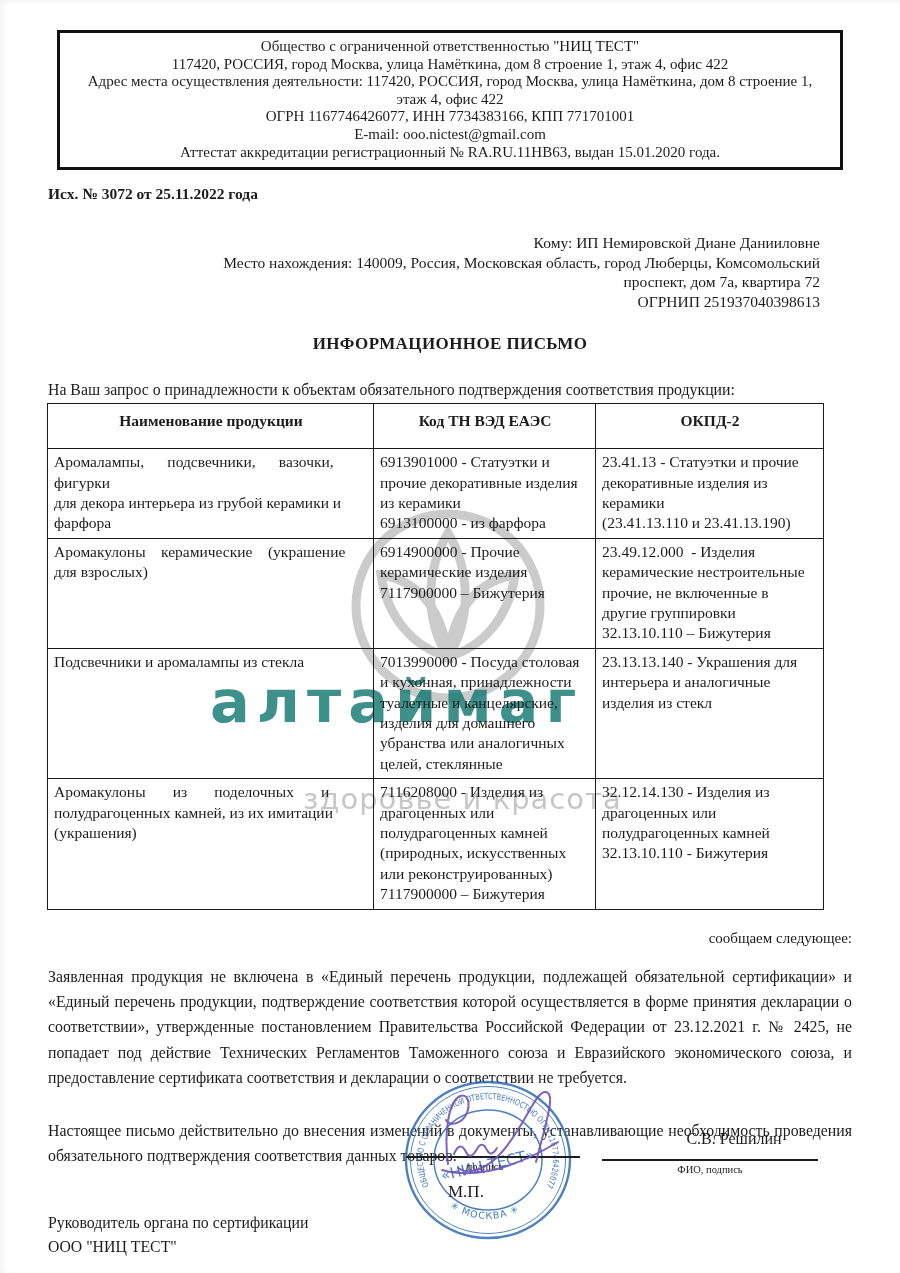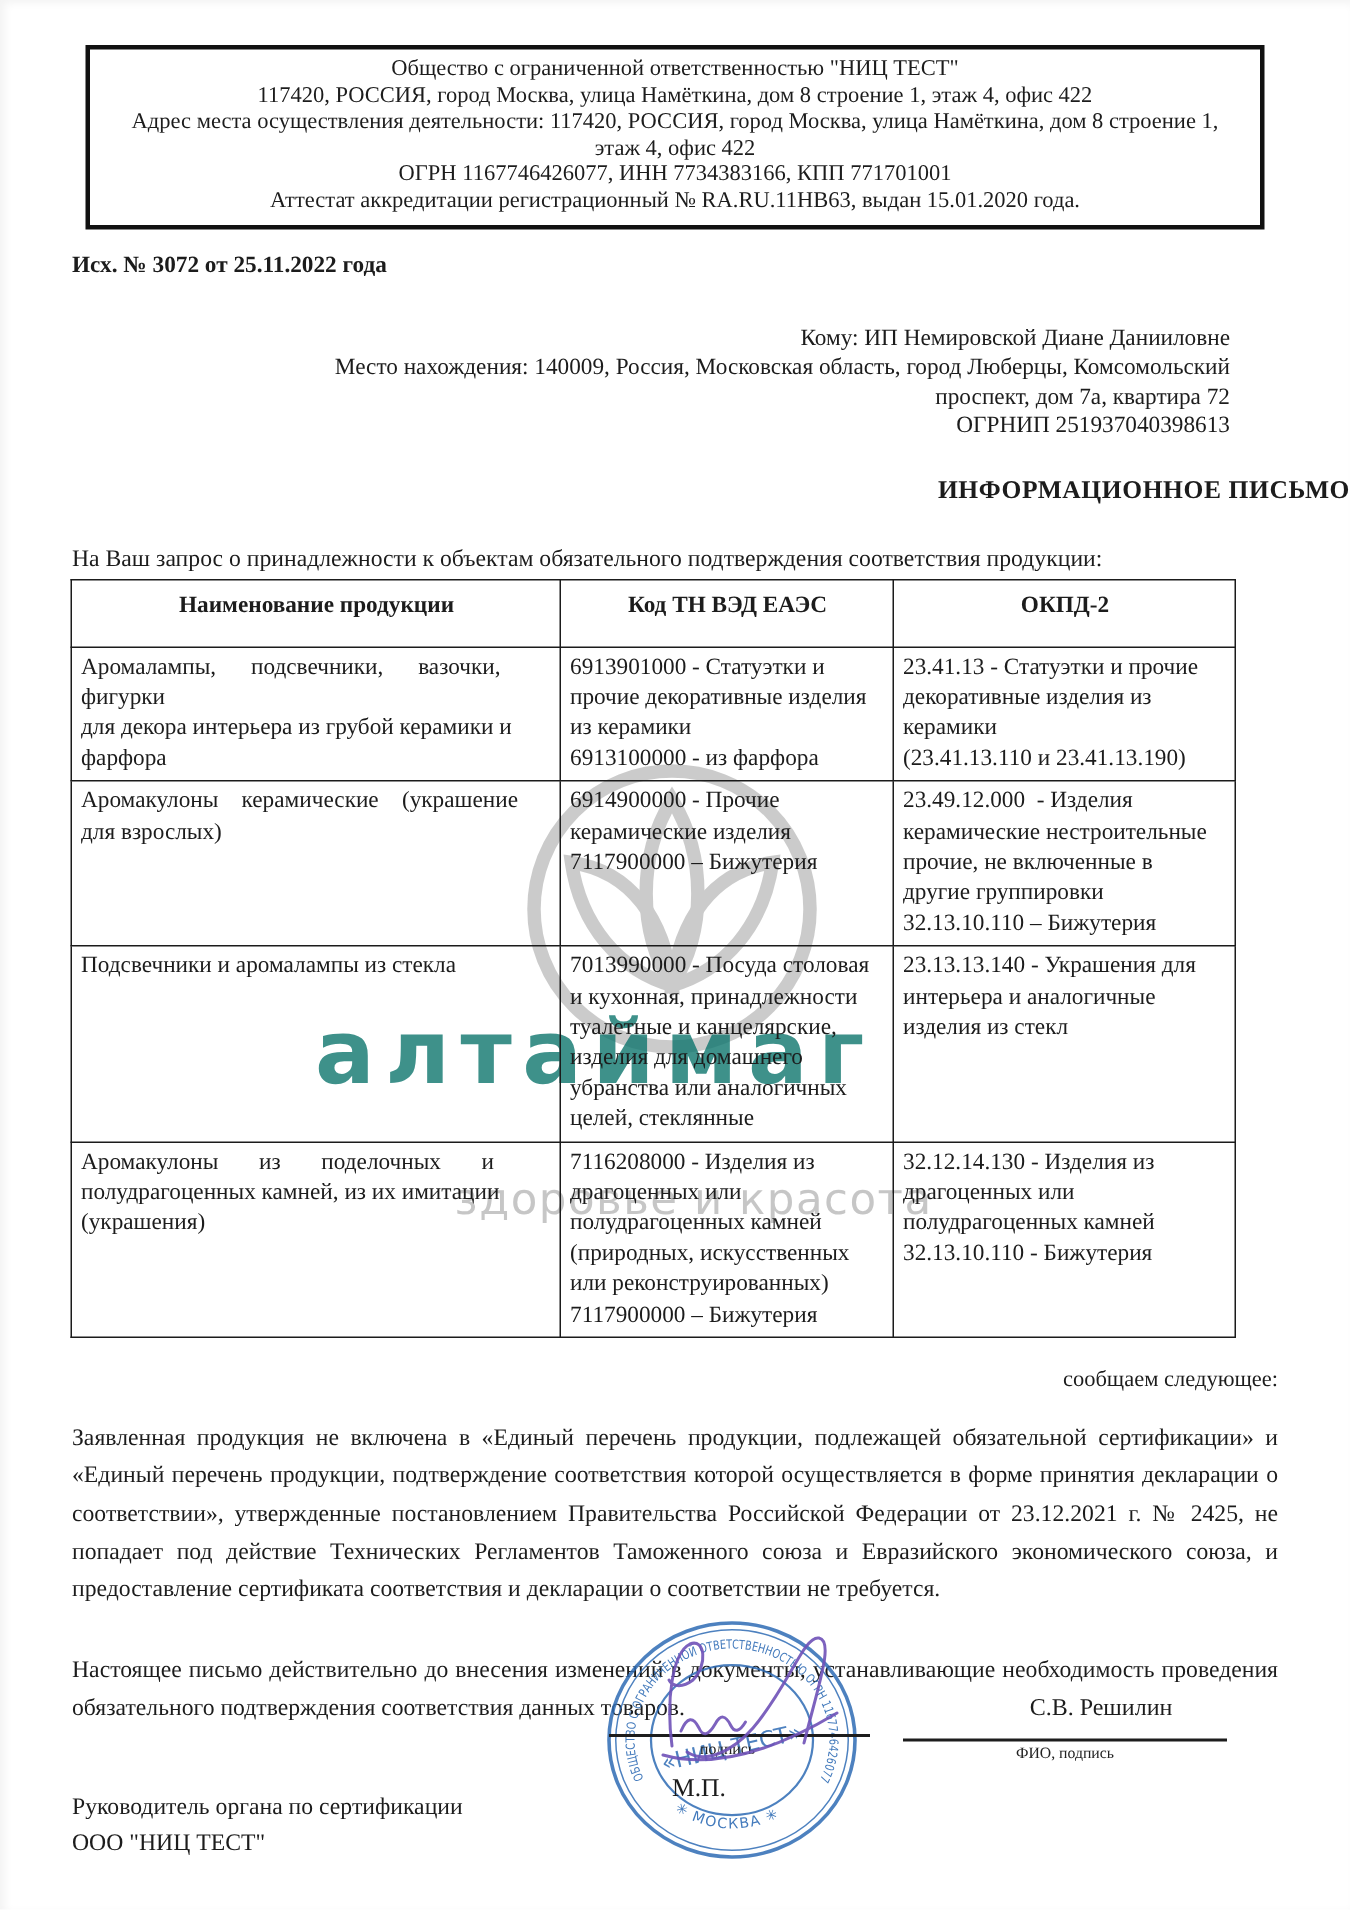--- a/index.html
+++ b/index.html
@@ -30,21 +30,21 @@
   }
   .recipient {
     position:relative; z-index:2;
     margin:30px 80px 0 200px;
     text-align:right;
     font-size:15.5px; line-height:19.5px;
   }
   .doc-title {
     position:relative; z-index:2;
     margin-top:23px;
-    text-align:right;
+    text-align:center;
     font-weight:bold; font-size:17px; letter-spacing:0.4px;
   }
   .intro {
     position:relative; z-index:2;
     margin:27px 48px 0 48px;
     font-size:15.8px;
   }
   
   table.products {
     position:relative; z-index:2;
@@ -130,20 +130,21 @@
     </g>
   </svg>
   <div class="abs watermark wm-brand">алтаймаг</div>
   <div class="abs watermark wm-tagline">здоровье и красота</div>
 
   <div class="letterhead-box">
     <div>Общество с ограниченной ответственностью "НИЦ ТЕСТ"</div>
     <div>117420, РОССИЯ, город Москва, улица Намёткина, дом 8 строение 1, этаж 4, офис 422</div>
     <div>Адрес места осуществления деятельности: 117420, РОССИЯ, город Москва, улица Намёткина, дом 8 строение 1, этаж 4, офис 422</div>
     <div>ОГРН 1167746426077, ИНН 7734383166, КПП 771701001</div>
+    <div>E-mail: ooo.nictest@gmail.com</div>
     <div>Аттестат аккредитации регистрационный № RA.RU.11НВ63, выдан 15.01.2020 года.</div>
   </div>
 
   <div class="ref-line">Исх. № 3072 от 25.11.2022 года</div>
 
   <div class="recipient">
     <div>Кому: ИП Немировской Диане Данииловне</div>
     <div>Место нахождения: 140009, Россия, Московская область, город Люберцы, Комсомольский</div>
     <div>проспект, дом 7а, квартира 72</div>
     <div>ОГРНИП 251937040398613</div>

